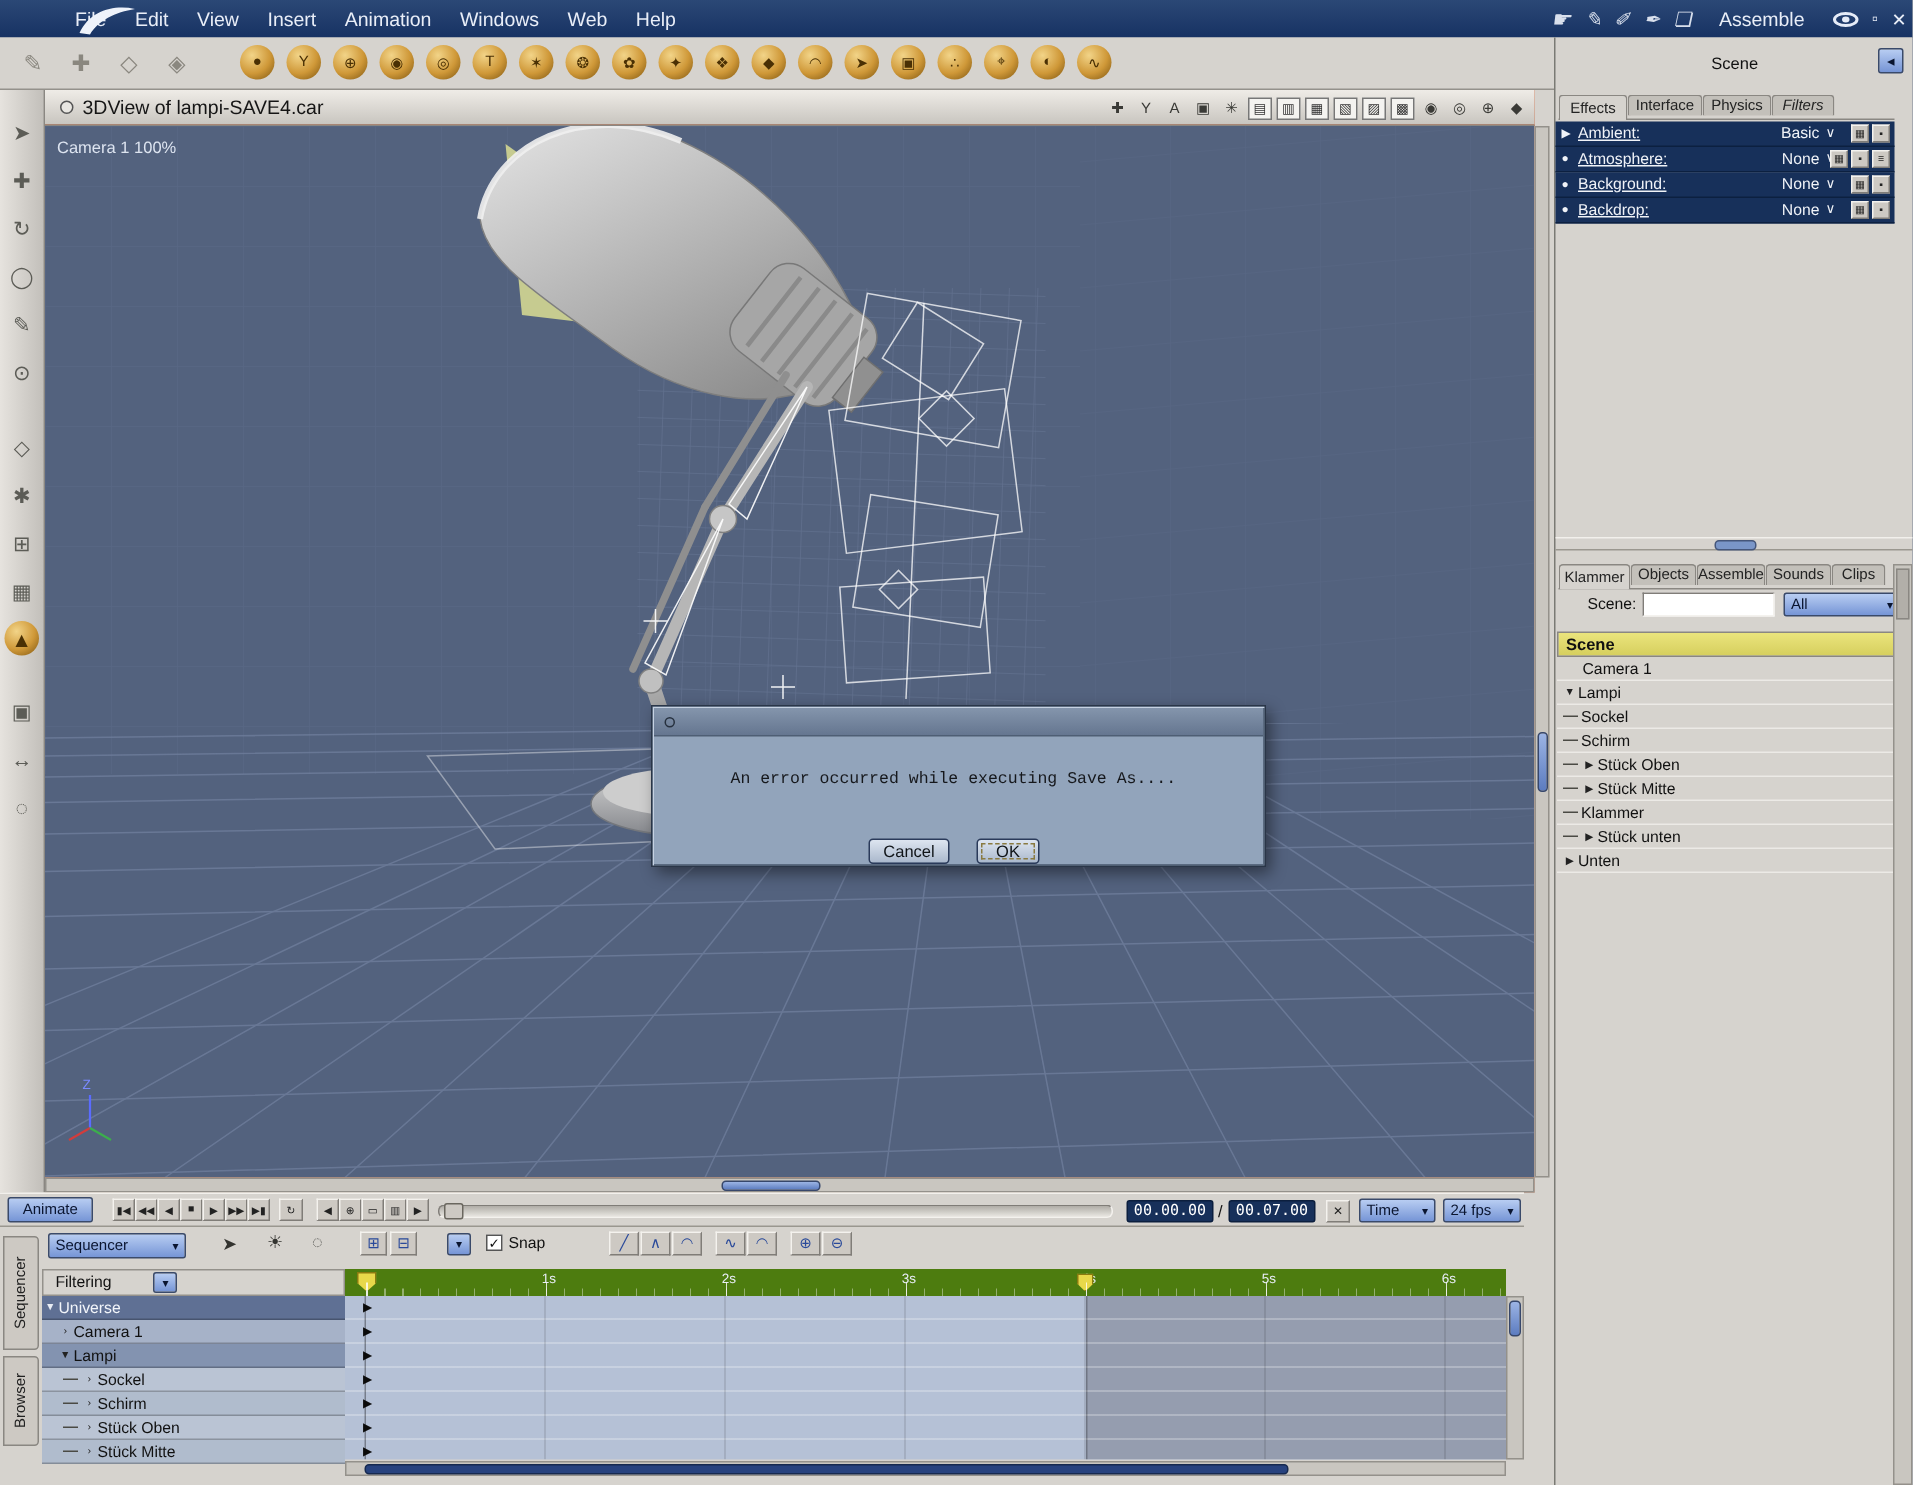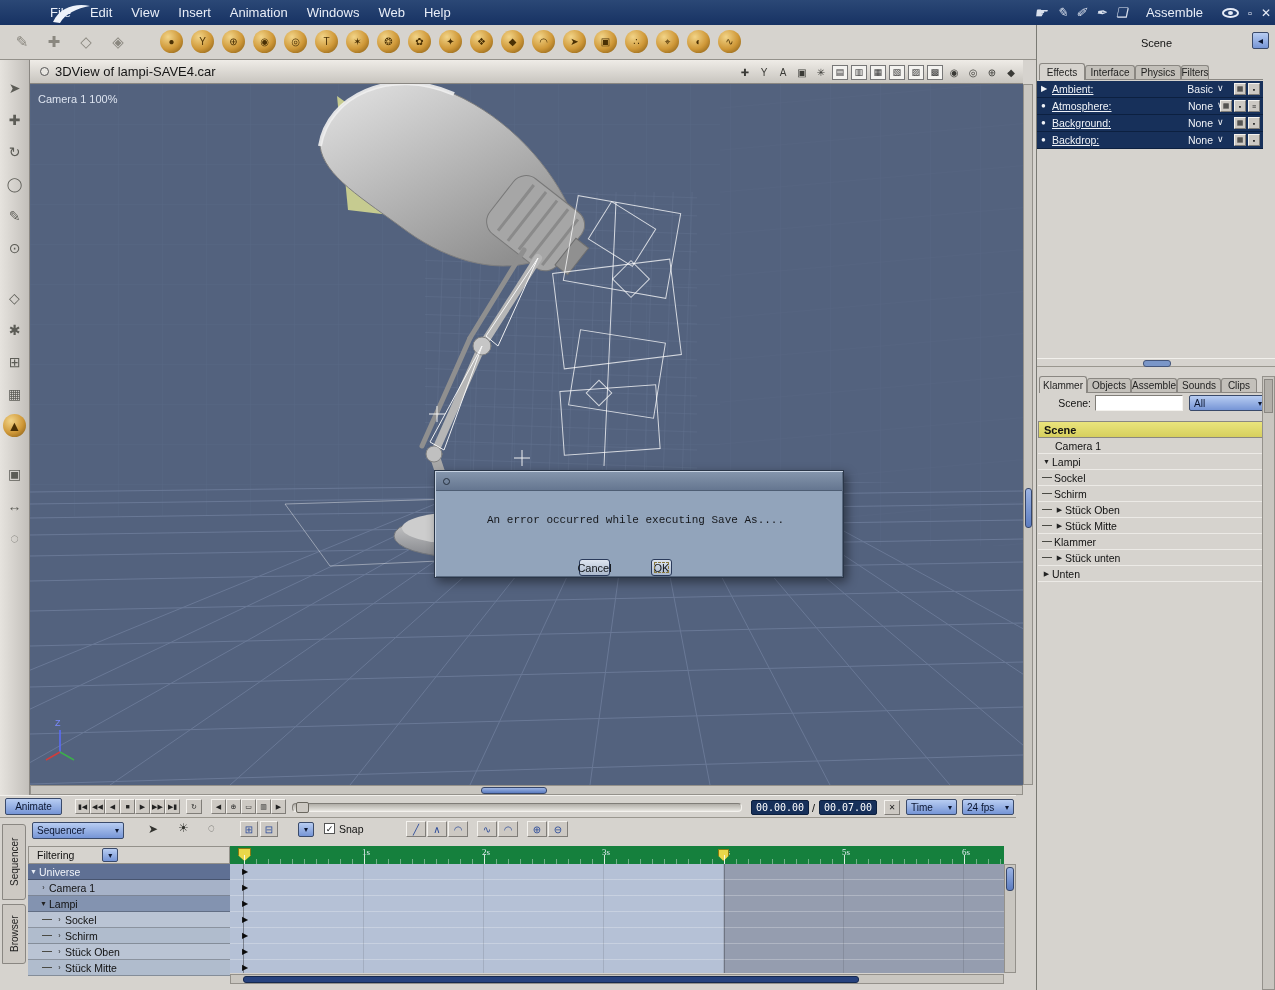--- a/index.html
+++ b/index.html
@@ -35,21 +35,21 @@
 .sbblue{background:linear-gradient(#9cb4e4,#5c7cc0);border:1px solid #37476b;border-radius:3px;}
 .sbnavy{background:#27427e;border:1px solid #16294f;border-radius:3px;}
 
 #dialog{left:434px;top:470px;width:410px;height:108px;background:#92a4bb;border:1px solid #2a3648;box-shadow:3px 4px 10px rgba(0,0,0,.45),inset 1px 1px 0 #c6d2e2,inset -1px -1px 0 #5a6a80;}
 #dlgtitle{left:1px;top:1px;width:406px;height:19px;background:linear-gradient(#8495ac,#657690);border-bottom:1px solid #4e5e74;}
 .dlgdot{position:absolute;left:7px;top:6px;width:7px;height:7px;border:1px solid #26303e;border-radius:50%;}
 #dlgmsg{left:52px;top:43px;font-size:11px;color:#16181c;font-family:Liberation Mono, monospace;}
 .dbtn{height:17px;background:linear-gradient(#dde5f0,#aab8cc);border:1px solid #2a3a5a;border-radius:3px;font-size:11px;color:#101418;display:flex;align-items:center;justify-content:center;}
 
 #rpanel{left:1036px;top:25px;width:239px;height:965px;background:#d6d3ce;border-left:1px solid #7a7a74;}
-.tabrow{display:flex;align-items:flex-end;border-bottom:1px solid #8a8782;height:17px;}
+.tabrow{display:flex;align-items:flex-start;border-bottom:1px solid #8a8782;height:17px;}
 .tab{border:1px solid #8a8782;border-bottom:none;border-radius:3px 3px 0 0;background:#c3c0ba;height:14px;font-size:10px;display:flex;align-items:center;justify-content:center;color:#232323;}
 .tab.on{background:#d6d3ce;height:17px;margin-bottom:-1px;}
 .npr{left:0;width:226px;height:17px;background:#17305a;border-bottom:1px solid #0c2040;color:#f0f3f8;font-size:10.5px;}
 .npr .mk{position:absolute;left:4px;top:3px;font-size:8px;}
 .npr .lb{position:absolute;left:15px;top:2px;text-decoration:underline;}
 .npr .vl{position:absolute;left:112px;top:2px;width:64px;text-align:right;}
 .npr .ch{position:absolute;left:180px;top:2px;font-size:9px;}
 .pbtns{position:absolute;right:3px;top:2px;display:flex;gap:2px;}
 .pbtn{width:12px;height:12px;background:#cdc9c3;border:1px solid;border-color:#f4f2ee #807d78 #807d78 #f4f2ee;font-size:7px;color:#222;display:flex;align-items:center;justify-content:center;}
 .bluedd{background:linear-gradient(#b8cdf2,#7695d6);border:1px solid #3a4a6a;border-radius:2px;display:flex;align-items:center;justify-content:space-between;font-size:10px;color:#0a1530;padding:0 4px;}
@@ -60,21 +60,21 @@
 .twig{width:10px;height:1px;border-top:1px solid #4a4a44;margin:0 2px 0 4px;flex:none;}
 
 #transport{left:0;top:795px;width:1016px;height:23px;background:#d6d3ce;border-top:1px solid #f2f0ec;border-bottom:1px solid #9a978f;}
 .b3{background:#cdc9c3;border:1px solid;border-color:#f4f2ee #807d78 #807d78 #f4f2ee;display:flex;align-items:center;justify-content:center;font-size:7px;color:#222;}
 .timebox{background:#17305a;border:1px solid #0c1f3e;border-radius:2px;color:#fff;font-family:"DejaVu Sans Mono",monospace;font-size:10px;display:flex;align-items:center;justify-content:center;}
 
 #sequencer{left:0;top:818px;width:1016px;height:172px;background:#d6d3ce;}
 .vtab{width:24px;background:#cdc9c3;border:1px solid #8a8782;border-radius:3px 0 0 3px;writing-mode:vertical-rl;transform:rotate(180deg);display:flex;align-items:center;justify-content:center;font-size:10px;color:#222;}
 .str{left:28px;width:202px;height:16px;display:flex;align-items:center;font-size:10.5px;border-bottom:1px solid rgba(0,0,0,.25);}
 .kf{position:absolute;font-size:8px;color:#0a0a0a;line-height:1;}
-#ruler{left:230px;top:28px;width:774px;height:18px;background:#15803d;overflow:hidden;font-family:Liberation Serif, serif;}
+#ruler{left:230px;top:28px;width:774px;height:18px;background:#4d7c0f;overflow:hidden;}
 #ruler::before{content:"";position:absolute;left:14px;right:0;bottom:0;height:5px;background:repeating-linear-gradient(90deg,rgba(255,255,255,.4) 0 1px,transparent 1px 12px);}
 #ruler::after{content:"";position:absolute;left:14px;right:0;bottom:0;height:9px;background:repeating-linear-gradient(90deg,rgba(255,255,255,.8) 0 1px,transparent 1px 120px);}
 .ytick{position:absolute;top:1px;width:20px;text-align:center;color:#e8edf6;font-size:9px;}
 .ymark{position:absolute;background:#e8d84a;border:1px solid #8a7a10;clip-path:polygon(0 0,100% 0,100% 55%,50% 100%,0 55%);}
 #tbody{left:230px;top:46px;width:774px;height:109px;background:#b5c1d6;overflow:hidden;}
 #tbody .rows{position:absolute;inset:0;background:repeating-linear-gradient(180deg,transparent 0 15px,rgba(255,255,255,.25) 15px 16px);}
 #tbody .cols{position:absolute;inset:0;background:repeating-linear-gradient(90deg,transparent 0 119px,rgba(0,0,0,.10) 119px 120px);left:14px;}
 </style>
 </head>
 <body>
@@ -262,21 +262,21 @@
 <div id="rpanel" class="a">
   <div class="a" style="left:0;top:12px;width:239px;text-align:center;font-size:11px;">Scene</div>
   <div class="a bluedd" style="right:6px;top:7px;width:17px;height:17px;justify-content:center;padding:0;">
       <span>◂</span>
     </div>
 
   <div class="a tabrow" style="left:2px;top:38px;width:224px;">
     <span class="tab on" style="width:46px;">Effects</span>
     <span class="tab" style="width:50px;">Interface</span>
     <span class="tab" style="width:46px;">Physics</span>
-    <span class="tab" style="width:28px;">Filters</span>
+    <span class="tab" style="width:42px;font-style:italic;">Filters</span>
   </div>
 
   <div class="a npr" style="top:56px;">
     <span class="mk">▶</span>
     <span class="lb">Ambient:</span>
     <span class="vl">Basic</span>
     <span class="ch">∨</span>
     <span class="pbtns">
         <span class="pbtn">▦</span>
         <span class="pbtn">▪</span>
@@ -567,19 +567,19 @@
   <div class="a sbtrack" style="left:230px;top:156px;width:774px;height:10px;">
     <div class="a sbnavy" style="left:12px;top:1px;width:616px;height:7px;"></div>
   </div>
 </div>
 
 <div id="dialog" class="a">
   <div id="dlgtitle" class="a">
       <span class="dlgdot"></span>
     </div>
   <div id="dlgmsg" class="a">An error occurred while executing Save As....</div>
-  <div class="a dbtn" style="left:144px;top:88px;width:31px;">
+  <div class="a dbtn" style="left:144px;top:88px;width:54px;">
       <span>Cancel</span>
     </div>
-  <div class="a dbtn" style="left:216px;top:88px;width:21px;outline:1px dashed #8a7a40;outline-offset:-4px;">
+  <div class="a dbtn" style="left:216px;top:88px;width:42px;outline:1px dashed #8a7a40;outline-offset:-4px;">
       <span>OK</span>
     </div>
 </div>
 
 </body></html>

